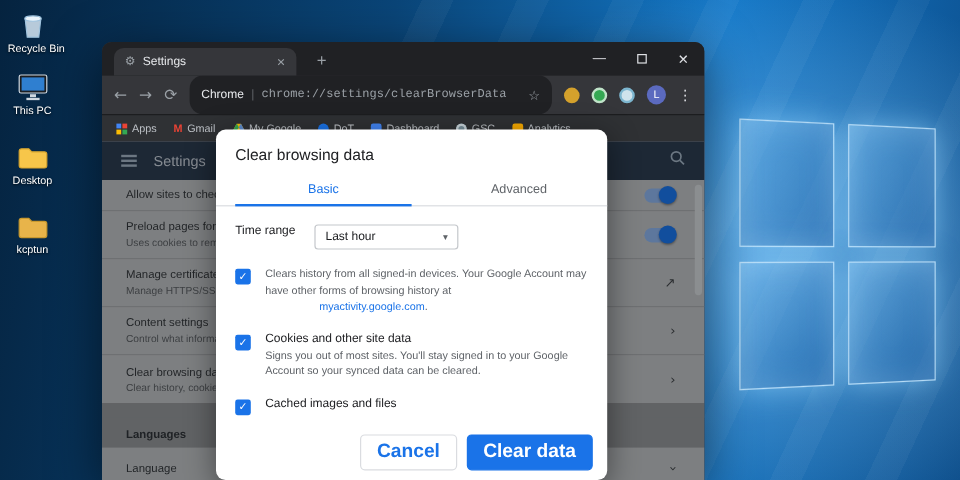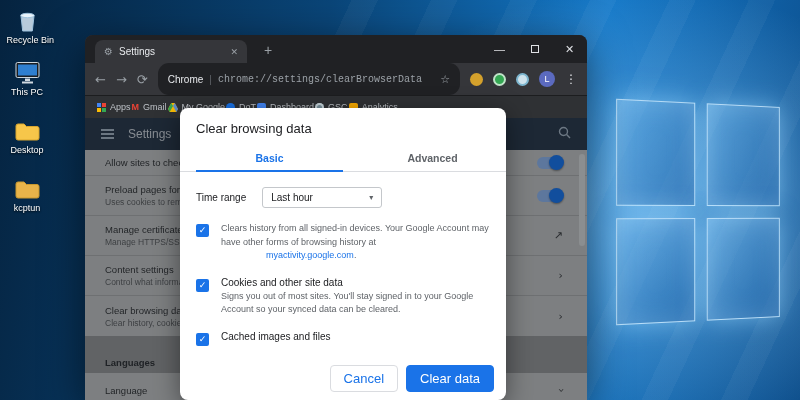--- a/index.html
+++ b/index.html
@@ -48,21 +48,21 @@
   .omni-prefix { color:#e8eaed; }
   .omni-sep { color:#5f6368; }
   .omni-url { color:#9aa0a6; white-space:nowrap; overflow:hidden; flex:1;font-family:Liberation Mono, monospace; }
   .omni-star { color:#9aa0a6; font-size:11px; }
   .pcirc { width:13px; height:13px; border-radius:50%; flex:0 0 auto; }
   .avatar { width:16px; height:16px; border-radius:50%; background:#5b6abf; color:#fff; font-size:9px;
             display:flex; align-items:center; justify-content:center; flex:0 0 auto; }
   .menu3 { color:#dfe1e5; font-size:12px; }
 
   .bookbar { height:23px; background:#2f3134; border-top:1px solid #1c1d1f; display:flex;
-             align-items:center; gap:1px; padding:0 12px; font-size:9px; color:#bdc1c6; }
+             align-items:center; gap:14px; padding:0 12px; font-size:9px; color:#bdc1c6; }
   .bm { display:flex; align-items:center; gap:4px; white-space:nowrap; }
   .bmi { width:9px; height:9px; border-radius:2px; display:inline-block; flex:0 0 auto; }
   .grid4 { display:grid; grid-template:1fr 1fr/1fr 1fr; gap:1px; background:transparent; border-radius:0; }
   .grid4 i { display:block; }
   .gm { color:#ea4335; font-weight:bold; font-size:9px; width:auto; height:auto; border-radius:0; background:none; }
 
   
   .settings { position:absolute; left:0; top:83px; right:0; bottom:0; background:#8f9295; }
   .sheader { height:32px; background:#2b3b4f; display:flex; align-items:center; padding:0 16px; gap:14px; }
   .burger { width:13px; height:2px; background:#9fb0c0; box-shadow:0 -4px 0 #9fb0c0, 0 4px 0 #9fb0c0; }
@@ -85,36 +85,36 @@
   .gapband { height:12px; background:#8f9295; }
   .ssection { padding:9px 20px 5px; font-size:9.5px; font-weight:bold; color:#2f3338; }
   .sbar { position:absolute; right:2px; top:4px; width:6px; height:92px; background:#cdd1d4; border-radius:3px; }
   .scrim { position:absolute; inset:0; background:rgba(0,0,0,.32); }
 
   
   .modal { position:absolute; left:95px; top:73px; width:326px; bottom:0; background:#fff;
            border-radius:8px; box-shadow:0 6px 26px rgba(0,0,0,.45); }
   .mtitle { padding:13px 16px 9px; font-size:13px; color:#202124; }
   .mtabs { display:flex; border-bottom:1px solid #dadce0; }
-  .mtab { flex:1; text-align:center; padding:7px 0 6px; font-size:10.5px; font-weight:bold; color:#5f6368;margin-left:16px; }
+  .mtab { flex:1; text-align:center; padding:7px 0 6px; font-size:10.5px; font-weight:normal; color:#5f6368;margin-left:16px; }
   .mtab.active { color:#1a73e8; border-bottom:2px solid #1a73e8; margin-bottom:-1px; }
   .mbody { padding:2px 16px 0; }
-  .trow { display:flex; align-items:center; gap:16px; margin:13px 0 2px; }
+  .trow { display:flex; align-items:flex-start; gap:16px; margin:13px 0 2px; }
   .tlabel { font-size:10px; color:#202124; }
   .select { width:120px; border:1px solid #c4c7cb; border-radius:3px; padding:4px 8px; background:#fff;
             display:flex; align-items:center; justify-content:space-between; font-size:10px; color:#202124; }
   .caret { color:#5f6368; font-size:8px; font-family:"DejaVu Sans",sans-serif; }
   .item { display:flex; gap:12px; margin-top:14px; }
   .cbx { flex:0 0 auto; width:13px; height:13px; border-radius:2px; background:#1a73e8; color:#fff;
          font-size:9px; line-height:13px; text-align:center; margin-top:2px; }
   .ititle { font-size:10px; color:#202124; margin-bottom:2px; }
   .idesc { font-size:9px; color:#5f6368; line-height:1.5; max-width:272px; }
   .ilink { color:#1a73e8;padding-left:45px; }
   .mfooter { position:absolute; right:12px; bottom:8px; display:flex; gap:8px; }
-  .btn { font-size:13px; font-weight:normal; padding:5px 13px; border-radius:4px; cursor:default; }
+  .btn { font-size:16px; font-weight:bold; padding:5px 13px; border-radius:4px; cursor:default; }
   .btn.cancel { color:#1a73e8; border:1px solid #dadce0; background:#fff; }
   .btn.primary { color:#fff; background:#1a73e8; border:1px solid #1a73e8; }
 </style>
 </head>
 <body>
 
 <div class="glow"></div>
 <div class="streaks"></div>
 <div class="win-logo">
   <div class="pane"></div>

